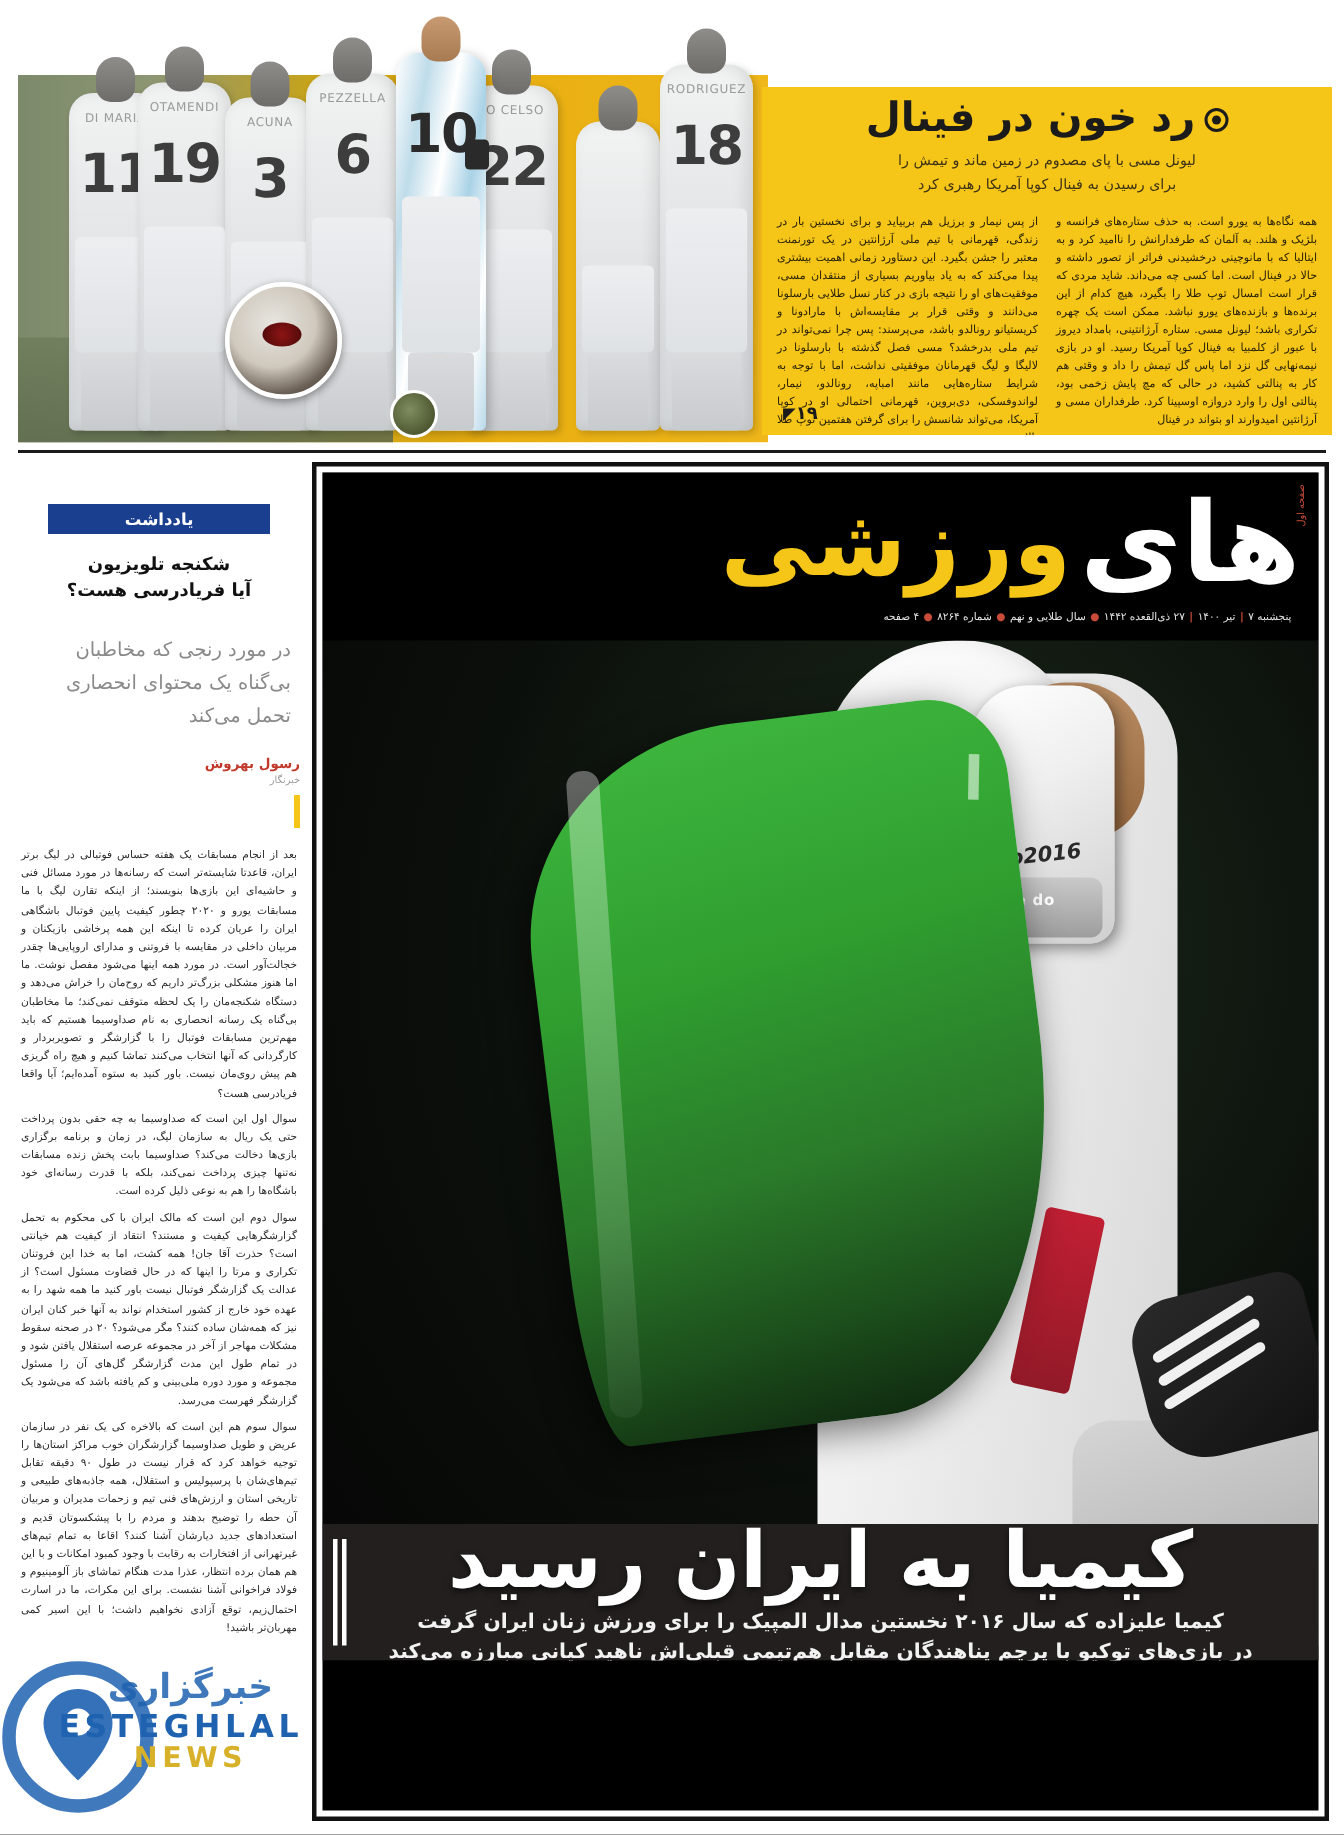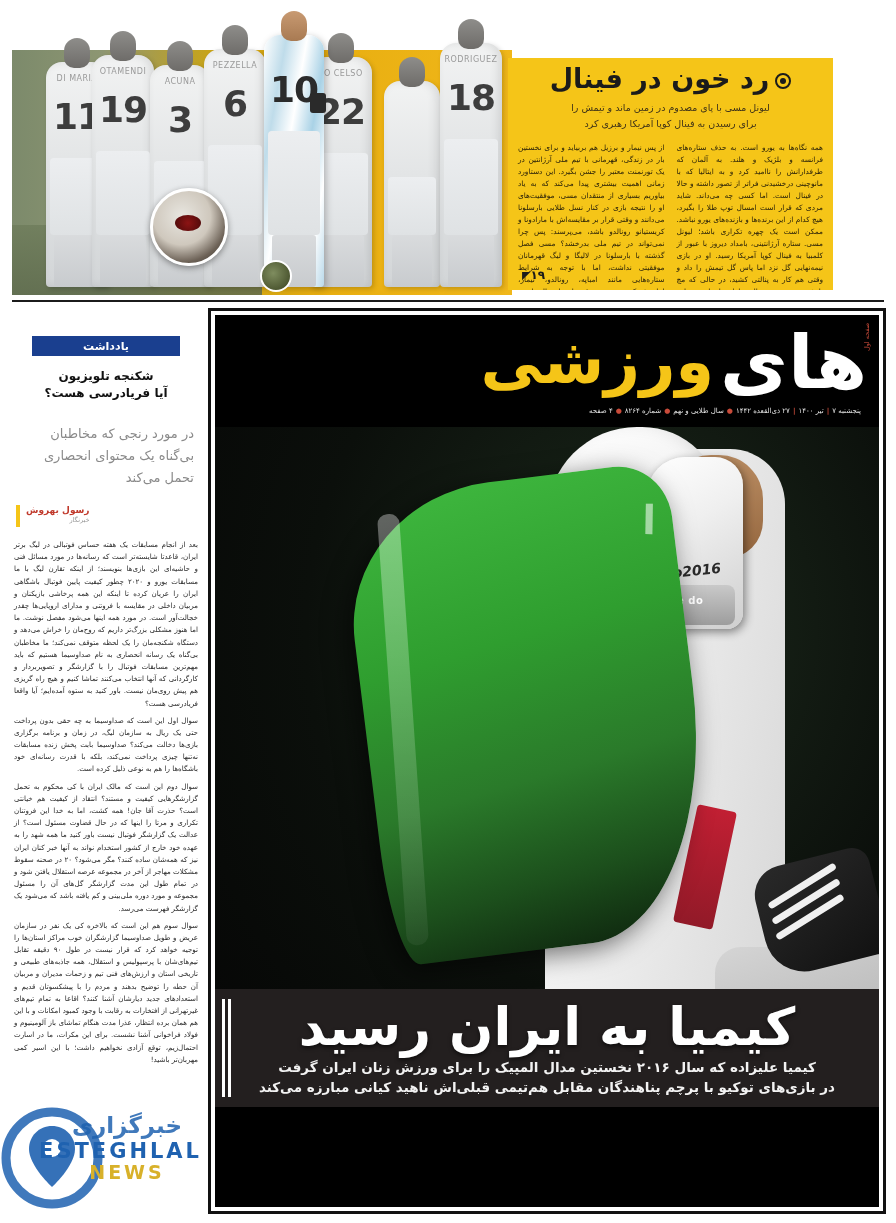--- a/index.html
+++ b/index.html
@@ -81,21 +81,21 @@
     background:radial-gradient(circle,#8c1414,#4a0909);
   }
   .inset-small{
     position:absolute;left:248px;top:250px;width:28px;height:28px;border-radius:50%;
     background:radial-gradient(circle at 40% 40%,#7f8d5f,#39421f);
     border:2px solid #ffffff;z-index:8;
   }
 
   
   .yellow-block{
-    position:absolute;left:508px;top:58px;width:325px;height:232px;
+    position:absolute;left:508px;top:58px;width:380px;height:232px;
     background:#f5c518;overflow:hidden;
   }
   .yb-head{
     text-align:center;padding:6px 10px 0 10px;
   }
   .yb-title{
     font-size:27px;font-weight:700;color:#1b1b1b;line-height:1.1;
     letter-spacing:-.5px;direction:rtl;
   }
   .yb-bullet{
@@ -140,21 +140,21 @@
   .side-title{
     margin-top:12px;text-align:center;font-size:12px;font-weight:700;
     color:#111;line-height:1.45;direction:rtl;
   }
   .side-deck{
     margin-top:20px;text-align:right;font-size:13px;color:#8a8a8a;
     line-height:1.7;direction:rtl;padding:0 6px;
   }
   .byline{
     margin-top:16px;display:flex;align-items:flex-start;justify-content:flex-end;
-    gap:6px;padding-left:4px;
+    gap:6px;padding-left:4px;flex-direction:column;
   }
   .byline .bar{width:4px;height:22px;background:#f5c518;}
   .byline .who{text-align:right;}
   .byline .nm{font-size:9px;color:#c0392b;font-weight:700;}
   .byline .role{font-size:6.5px;color:#999;margin-top:1px;}
   .side-body{
     margin-top:12px;font-size:7.1px;line-height:1.72;color:#2a2a2a;
     text-align:justify;direction:rtl;padding:0 2px;
   }
   .side-body p{margin:0 0 5px 0;}
@@ -283,21 +283,21 @@
   }
   .shoe .stripe:nth-child(2){top:38px;}
   .shoe .stripe:nth-child(3){top:54px;}
   .pants{
     position:absolute;left:500px;top:520px;width:175px;height:150px;
     background:linear-gradient(160deg,#d5d5d5,#a8a8a8);border-radius:26px 10px 0 0;
   }
 
   
   .hl-block{
-    position:absolute;left:0;bottom:0;width:100%;height:118px;
+    position:absolute;left:0;bottom:0;width:100%;height:91px;
     background:#231f1f;display:flex;flex-direction:column;
     align-items:center;justify-content:center;direction:rtl;
   }
   .hl-main{
     font-size:52px;font-weight:700;color:#ffffff;line-height:1;
     letter-spacing:-1.5px;text-shadow:0 2px 4px rgba(0,0,0,.6);
   }
   .hl-sub1,.hl-sub2{
     font-size:13.5px;font-weight:700;color:#f2f2f2;margin-top:6px;
     letter-spacing:-.2px;

